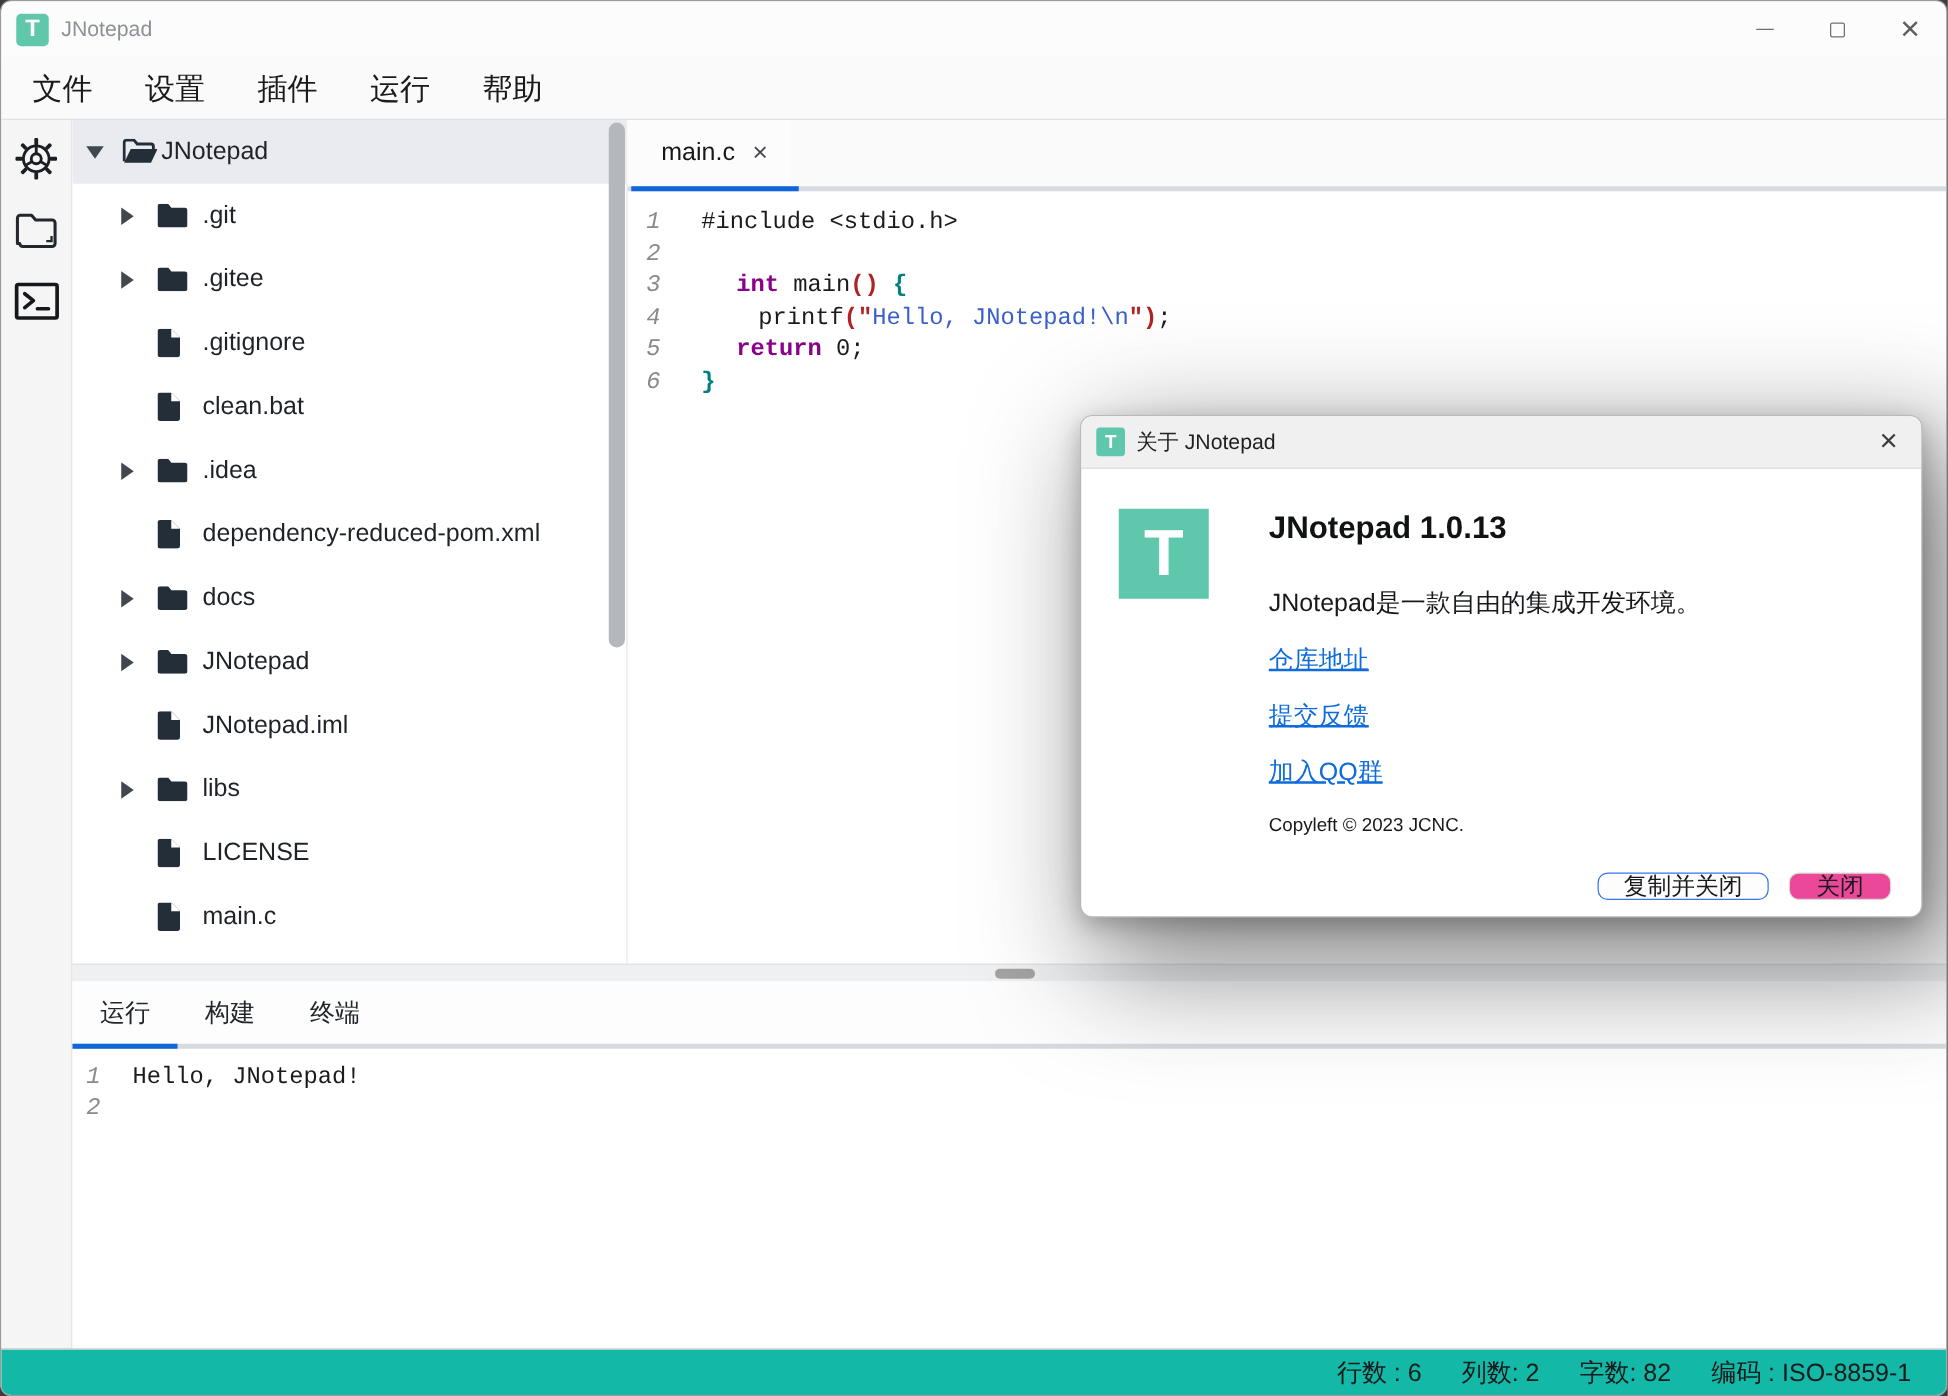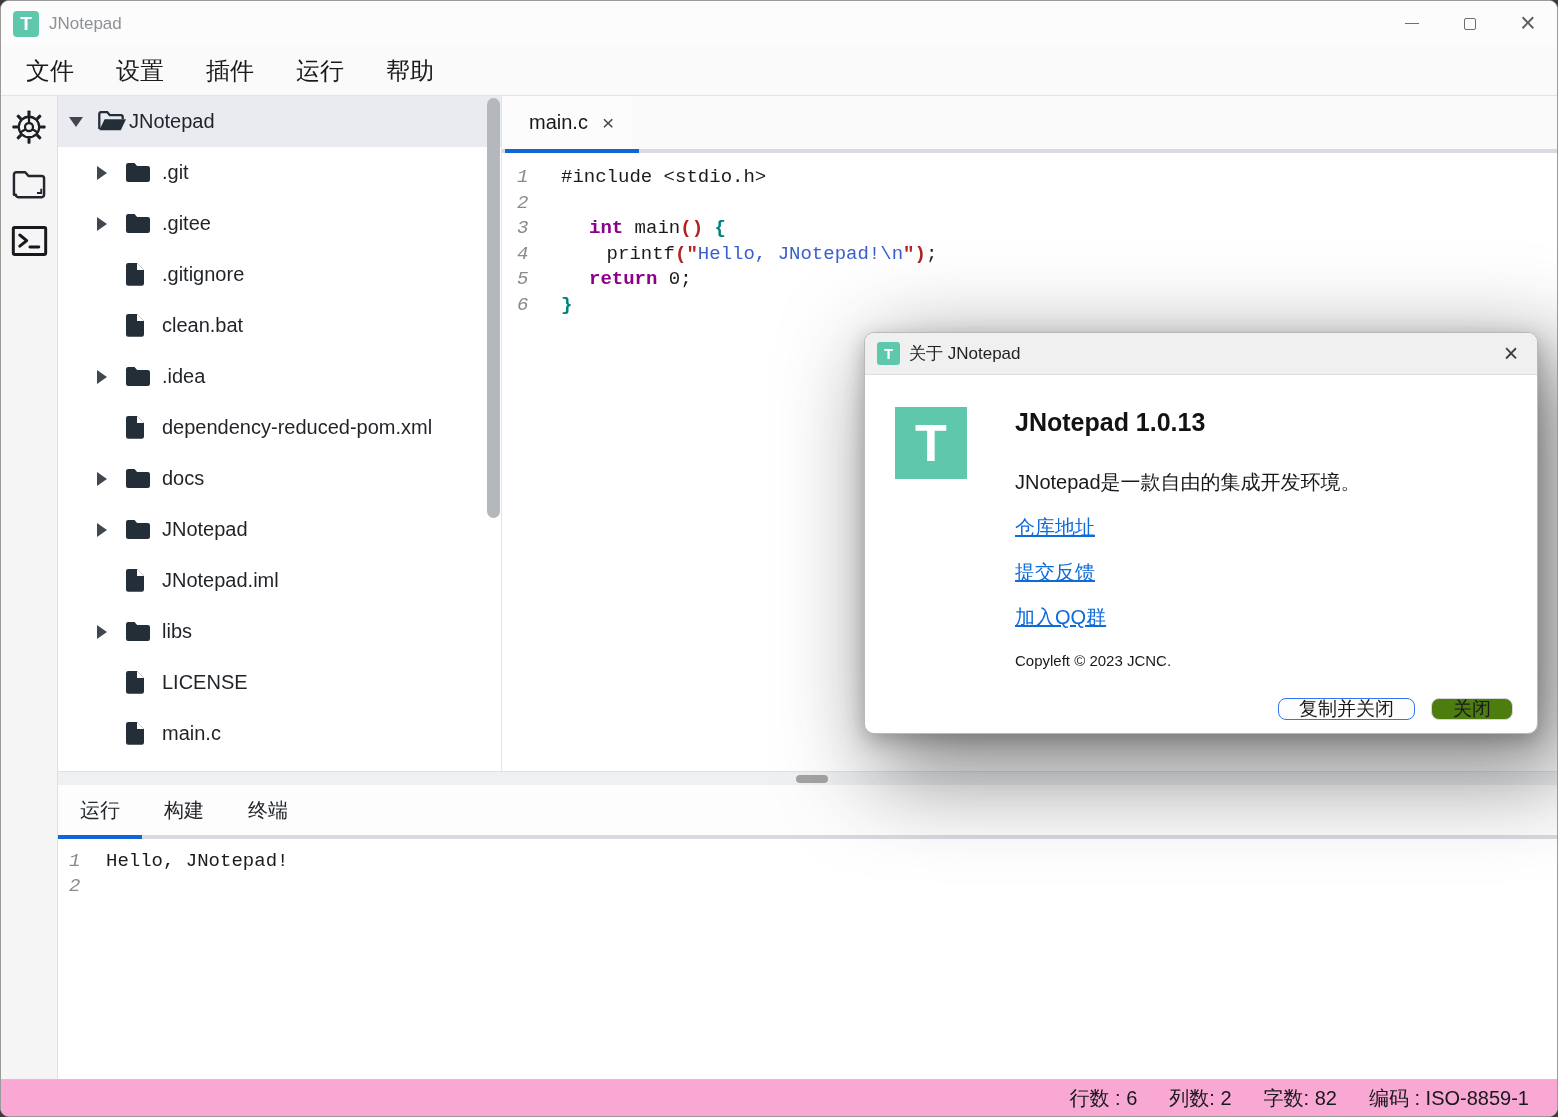--- a/index.html
+++ b/index.html
@@ -64,21 +64,21 @@
   .bottom-panel{ flex:1 1 auto; background:#ffffff; display:flex; flex-direction:column; min-height:0; }
   .btabbar{ height:54px; background:#fdfdfd; display:flex; align-items:center; position:relative;
     border-bottom:4px solid #d7dbe1; flex:0 0 auto; }
   .btab{ font-size:20px; color:#23272c; padding:0 22px; height:100%; display:flex; align-items:center; }
   .btab-underline{ position:absolute; left:0; bottom:-4px; width:84px; height:4px; background:#1065d8; }
   .output{ flex:1 1 auto; padding-top:11px; font-family:"Liberation Mono", monospace; font-size:19px; }
   .out-line{ height:25px; display:flex; white-space:pre; }
   .out-ln{ width:24px; padding-left:11px; flex:0 0 auto; color:#8a8a8a; font-style:italic; }
   .out-text{ padding-left:24px; color:#1b1b1b; }
   
-  .statusbar{ height:37px; background:#f9a8d4; border-top:1px solid #c9c9c9; display:flex; align-items:center;
+  .statusbar{ height:37px; background:#14b8a6; border-top:1px solid #c9c9c9; display:flex; align-items:center;
     justify-content:flex-end; gap:32px; padding-right:28px; font-size:20px; color:#17191c; flex:0 0 auto; }
   
   .dialog{ position:absolute; left:863px; top:331px; width:674px; height:402px; background:#ffffff;
     border:1px solid #b9b9b9; border-radius:10px; overflow:hidden;
     box-shadow:22px 30px 90px 12px rgba(40,40,40,0.55), 0 6px 20px rgba(0,0,0,0.25);
     display:flex; flex-direction:column; }
   .dlg-titlebar{ height:42px; background:#f0f0f0; border-bottom:1px solid #dcdcdc; display:flex; align-items:center; flex:0 0 auto; }
   .dlg-app-icon{ width:23px; height:23px; margin-left:12px; background:#5fc8ac; border-radius:3px;
     color:#fff; font-weight:bold; font-size:15px; display:flex; align-items:center; justify-content:center; }
   .dlg-title{ margin-left:9px; font-size:17px; color:#1f1f1f; }
@@ -88,21 +88,21 @@
   .dlg-logo{ width:72px; height:72px; background:#5fc8ac; color:#fff; font-weight:bold; font-size:52px;
     display:flex; align-items:center; justify-content:center; flex:0 0 auto; }
   .dlg-texts{ margin-left:48px; }
   .dlg-appname{ font-size:25px; font-weight:bold; color:#101214; margin-top:1px; }
   .dlg-desc{ font-size:20px; color:#17191c; margin-top:32px; }
   .dlg-link{ display:block; font-size:20px; color:#0d6bdb; text-decoration:underline; margin-top:18px; width:max-content; }
   .dlg-copyleft{ font-size:15px; color:#17191c; margin-top:21px; }
   .dlg-buttons{ position:absolute; right:24px; bottom:13px; display:flex; gap:16px; }
   .btn{ height:22px; border-radius:8px; font-size:19px; color:#17191c; display:flex; align-items:center; justify-content:center; }
   .btn-primary{ border:1.6px solid #3574f0; background:#fdfdfd; padding:0 20px; }
-  .btn-secondary{ border:1px solid #d7d7d7; background:#4d7c0f; padding:0 21px; }
+  .btn-secondary{ border:1px solid #d7d7d7; background:#ec4899; padding:0 21px; }
 </style>
 </head>
 <body>
 
 <div class="window">
 
   <div class="titlebar">
     <div class="app-icon">T</div>
     <div class="win-title">JNotepad</div>
     <div class="win-controls">

